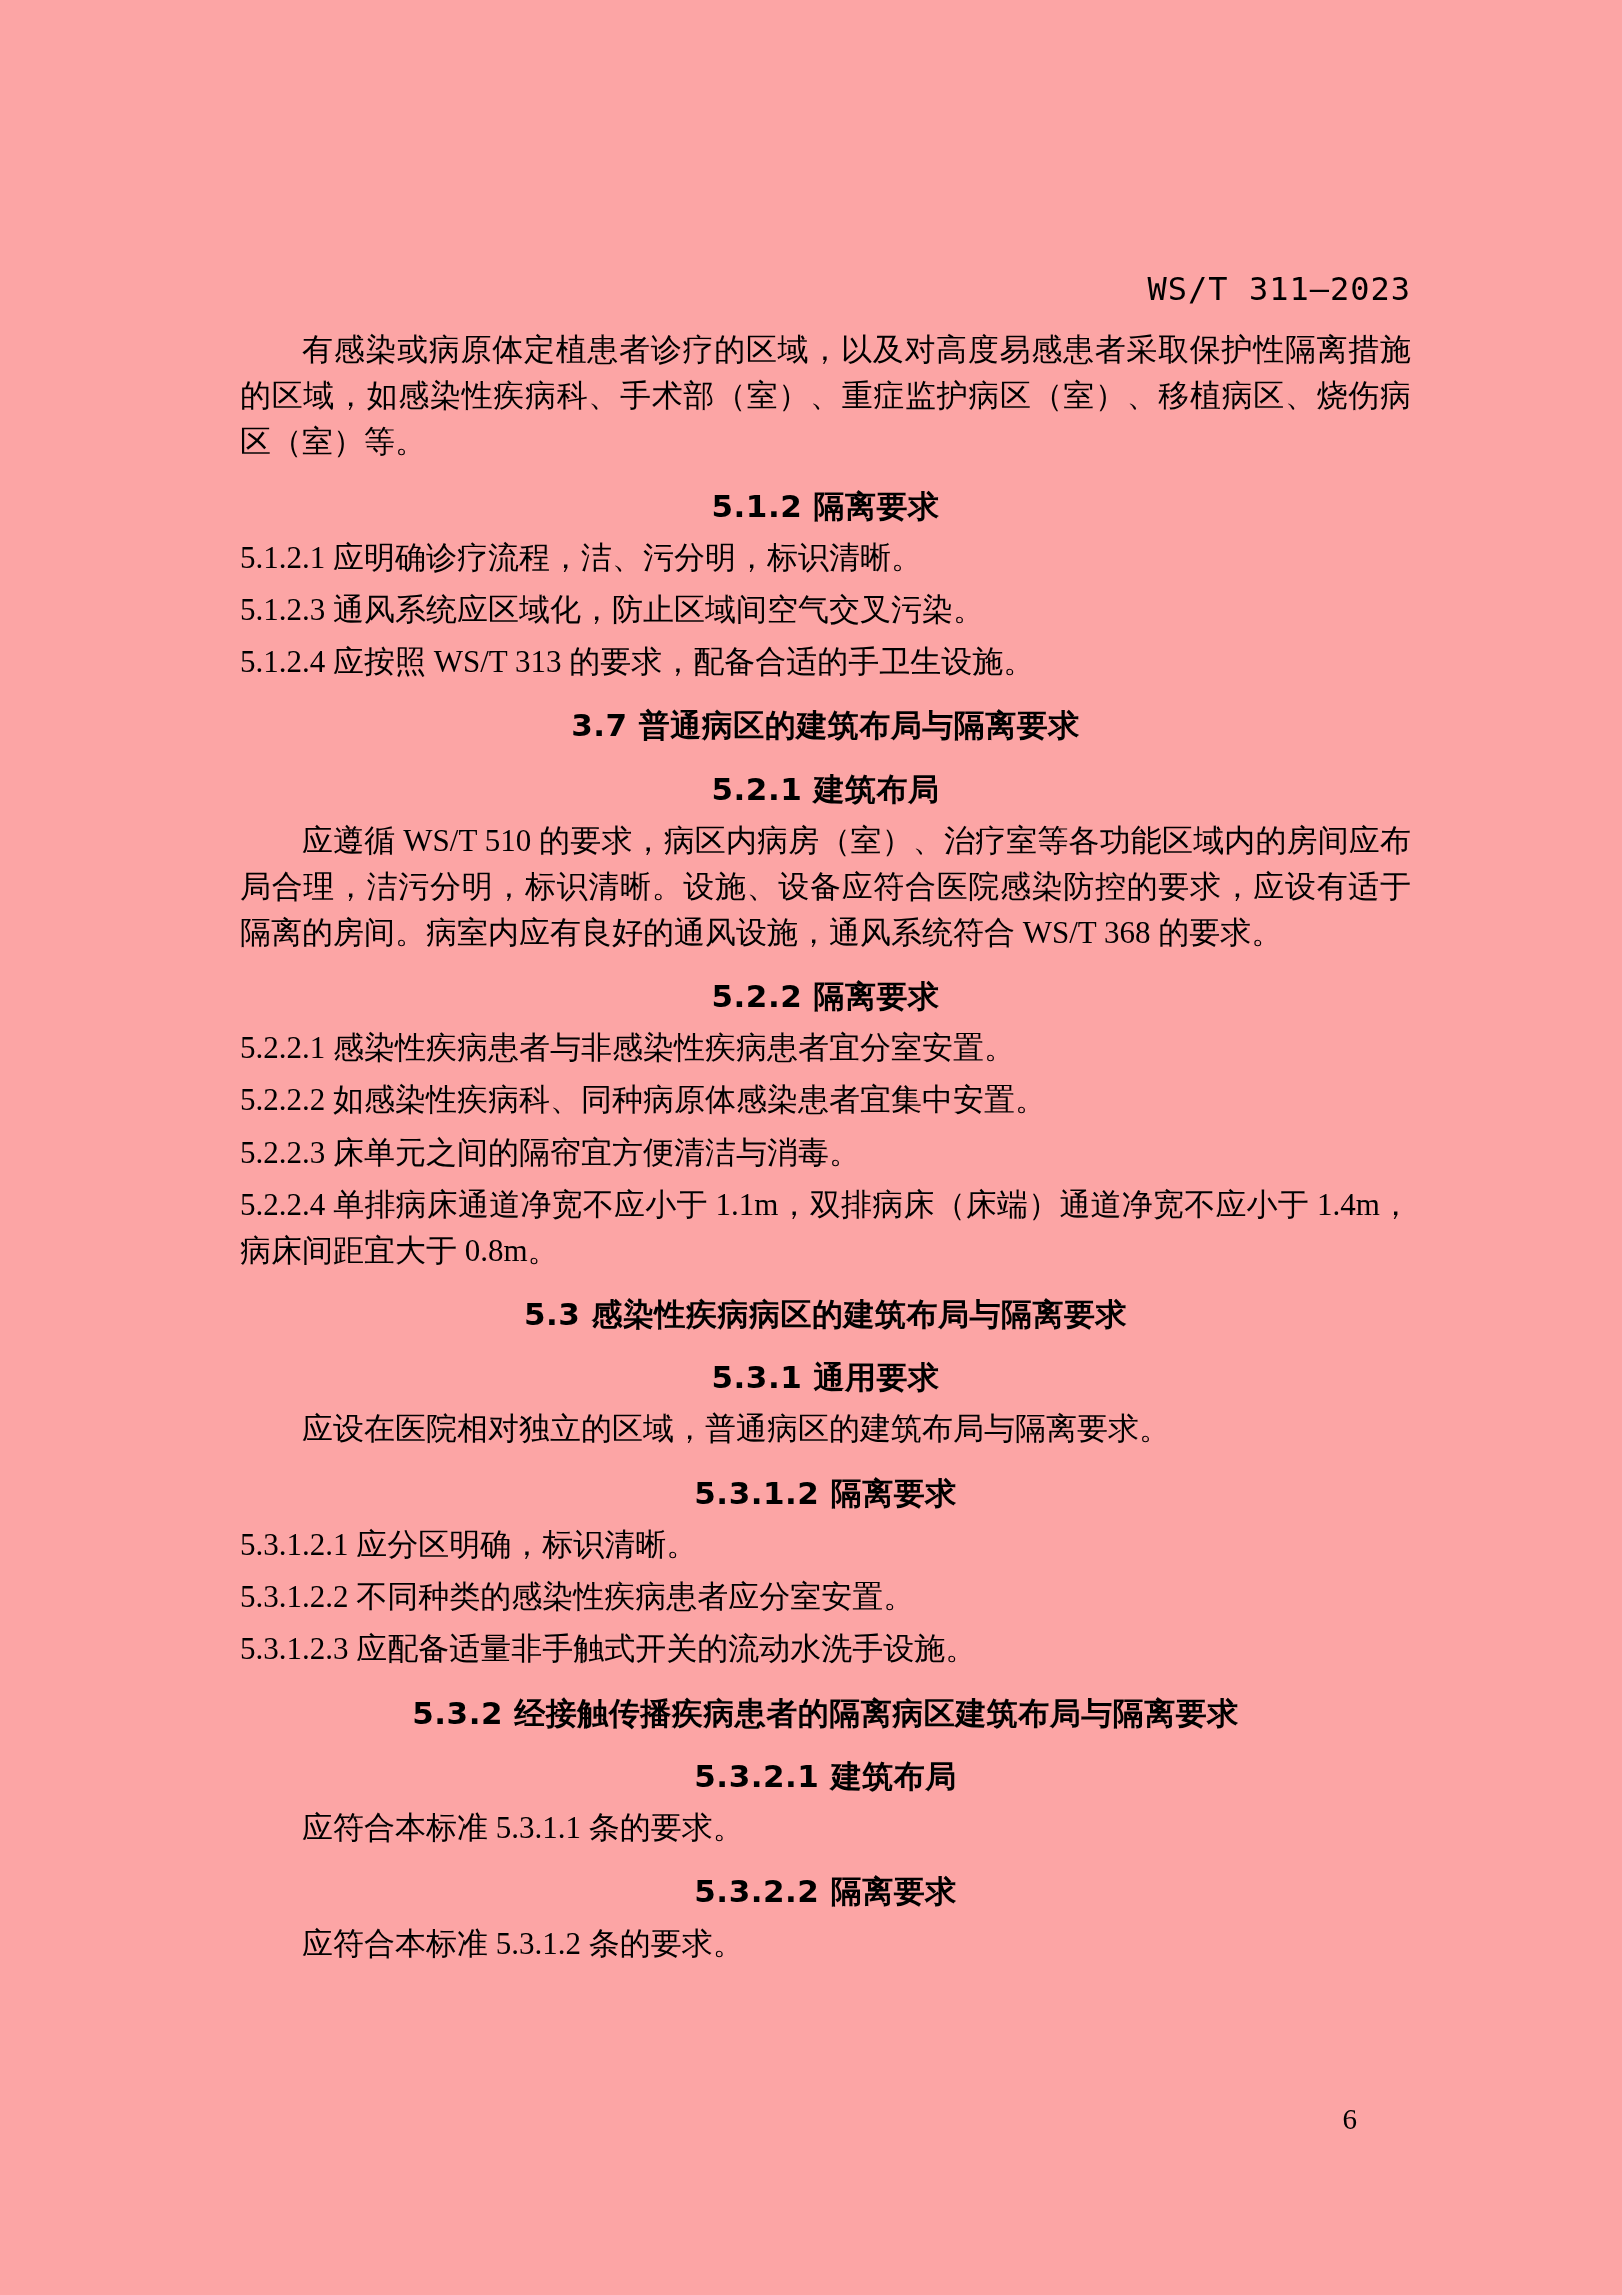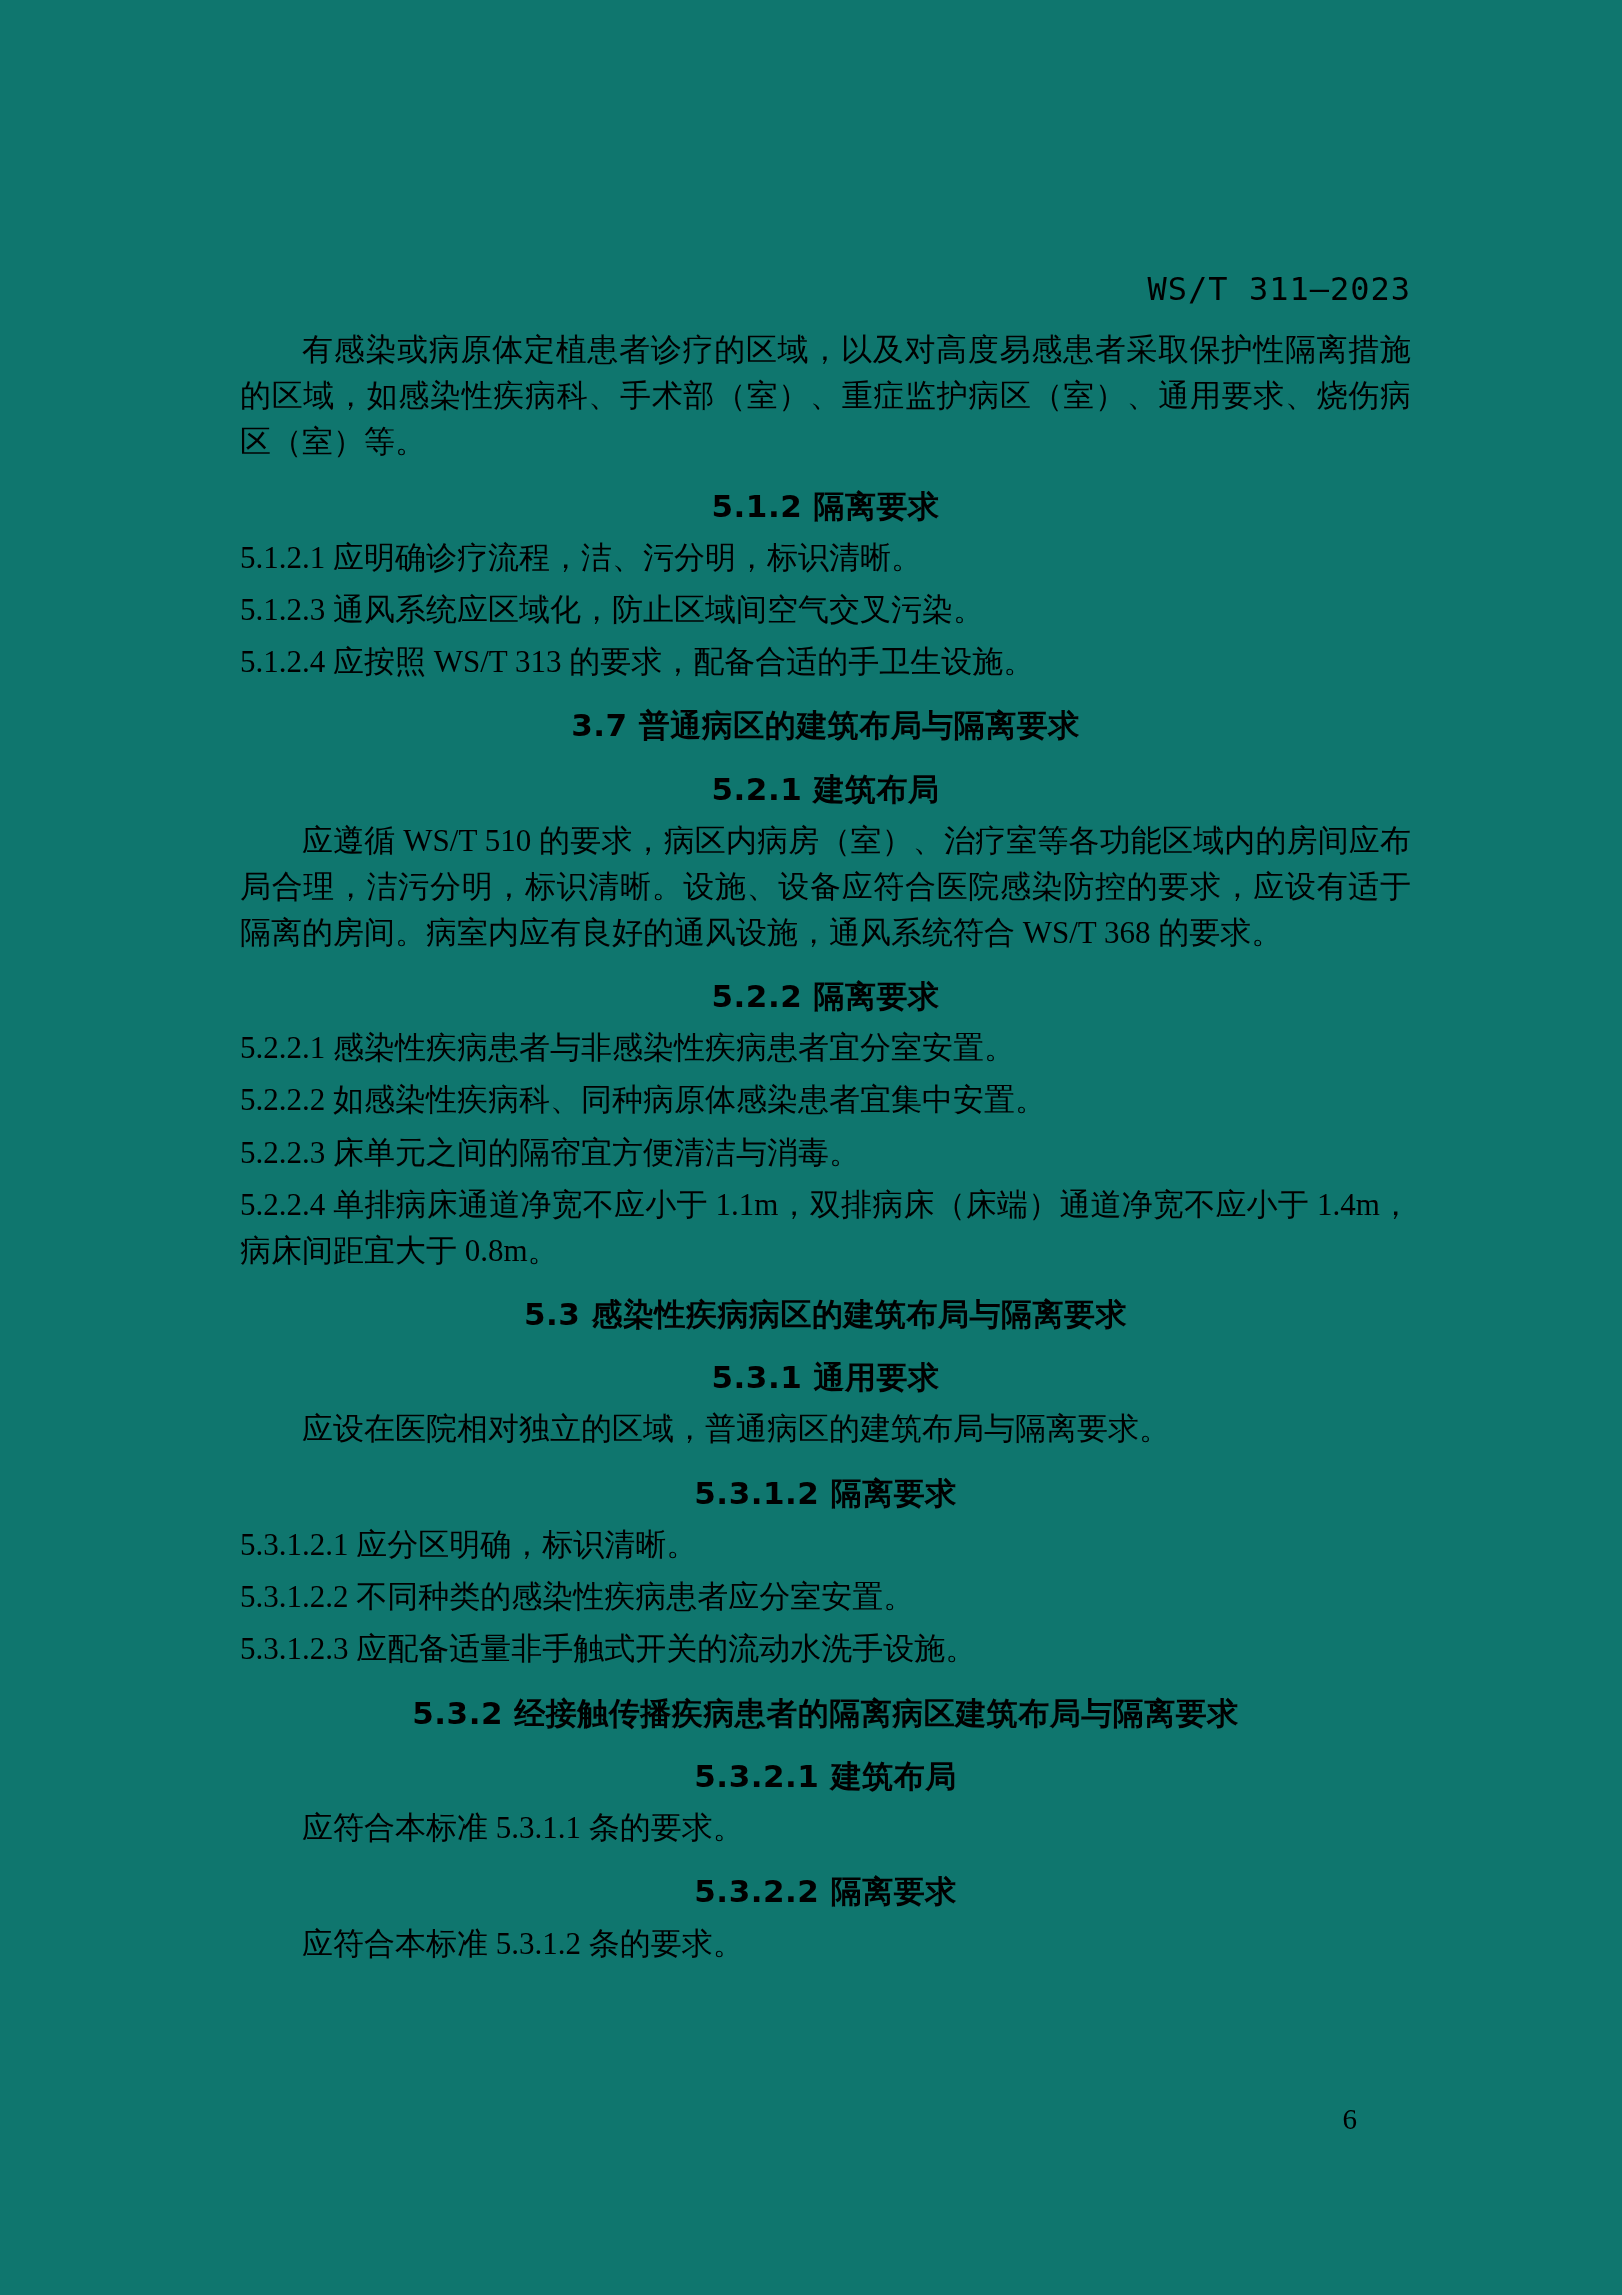--- a/index.html
+++ b/index.html
@@ -1,20 +1,20 @@
 <!DOCTYPE html>
 <html style="font-size:8.2px"><head>
 <meta charset="utf-8">
 <style>
   html,body{margin:0;padding:0;background:#ffffff;}
   .page{
     position:relative;
     width:1623px;
     height:2295px;
-    background:#0f766e;
+    background:#fca5a5;
     color:#000000;
     box-sizing:border-box;
     padding:266px 212px 0 240px;
     font-family:"Liberation Serif","DejaVu Serif",serif;
     font-size:31px;
     line-height:46px;
     overflow:hidden;
   }
   .doc-header{
     text-align:right;
@@ -51,21 +51,21 @@
     font-family:"Liberation Serif","DejaVu Serif",serif;
   }
 </style>
 </head>
 <body>
 
 <div class="page">
 
   <div class="doc-header">WS/T 311—2023</div>
 
-  <div class="block para first">有感染或病原体定植患者诊疗的区域，以及对高度易感患者采取保护性隔离措施的区域，如感染性疾病科、手术部（室）、重症监护病区（室）、通用要求、烧伤病区（室）等。</div>
+  <div class="block para first">有感染或病原体定植患者诊疗的区域，以及对高度易感患者采取保护性隔离措施的区域，如感染性疾病科、手术部（室）、重症监护病区（室）、移植病区、烧伤病区（室）等。</div>
 
   <div class="block heading">5.1.2 隔离要求</div>
   <div class="block clause">5.1.2.1 应明确诊疗流程，洁、污分明，标识清晰。</div>
   <div class="block clause">5.1.2.3 通风系统应区域化，防止区域间空气交叉污染。</div>
   <div class="block clause">5.1.2.4 应按照 WS/T 313 的要求，配备合适的手卫生设施。</div>
 
   <div class="block heading">3.7 普通病区的建筑布局与隔离要求</div>
   <div class="block heading">5.2.1 建筑布局</div>
   <div class="block para">应遵循 WS/T 510 的要求，病区内病房（室）、治疗室等各功能区域内的房间应布局合理，洁污分明，标识清晰。设施、设备应符合医院感染防控的要求，应设有适于隔离的房间。病室内应有良好的通风设施，通风系统符合 WS/T 368 的要求。</div>
 

